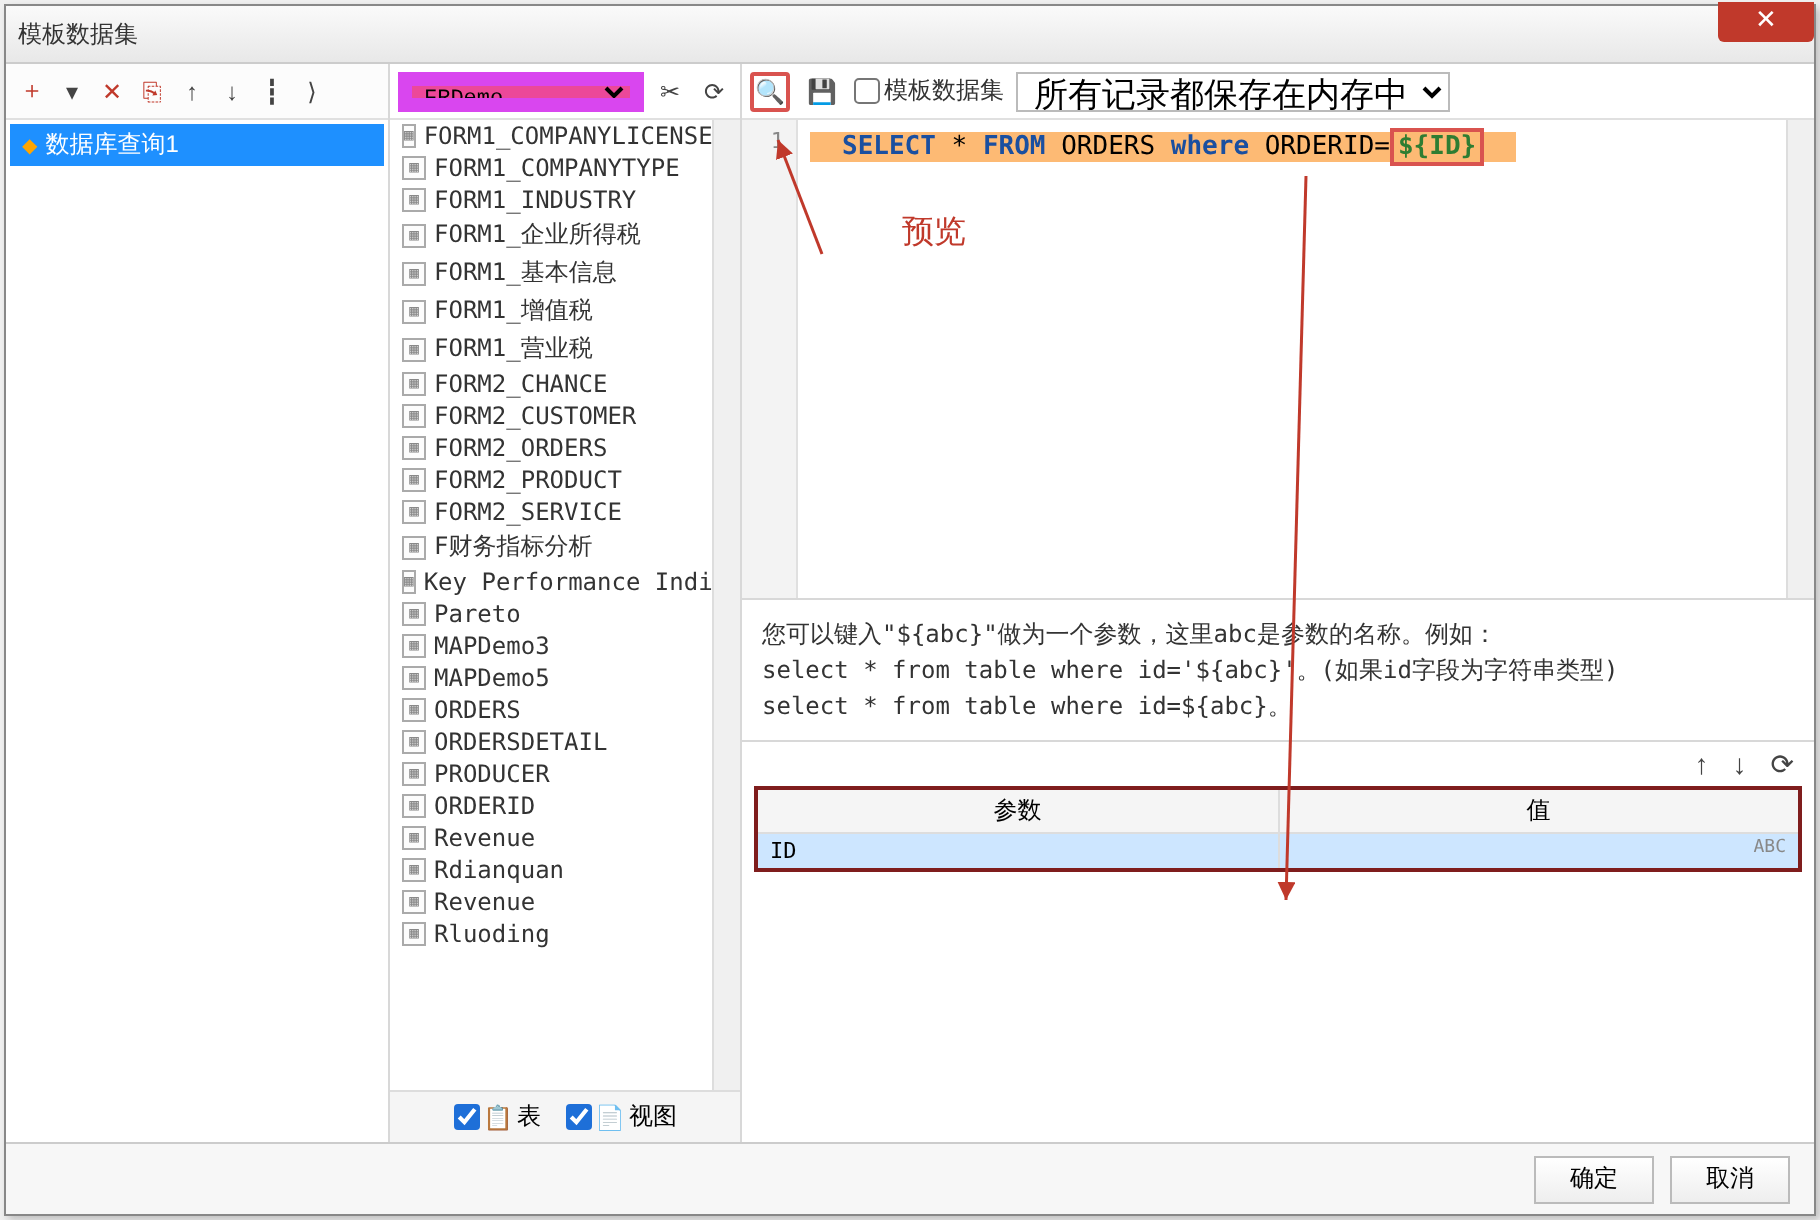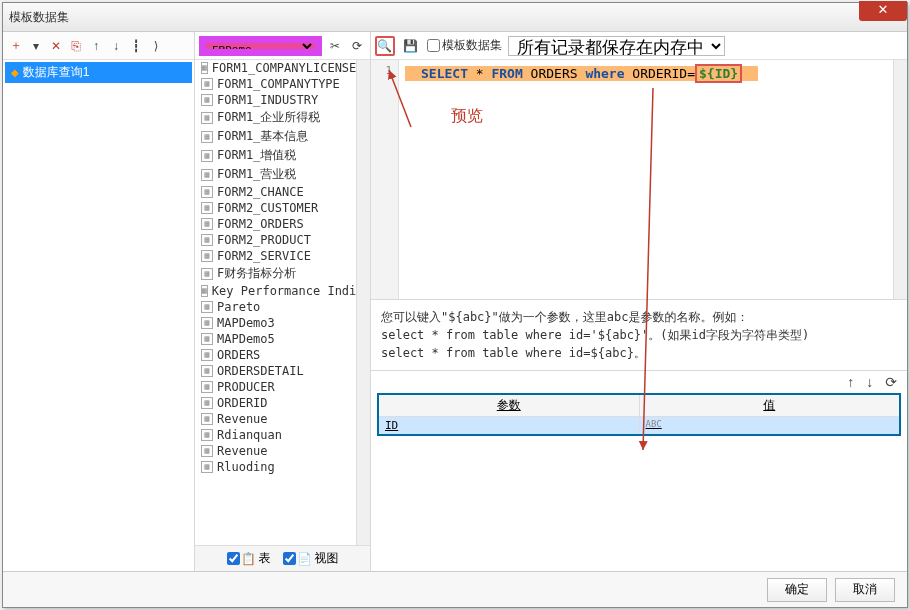--- a/index.html
+++ b/index.html
@@ -34,27 +34,27 @@
 .right-toolbar .dd { height: 20px; border: 1px solid #bbb; font-size: 17px; background: #fff; padding: 0 4px; }
 .sql-area { height: 240px; display: flex; border-bottom: 1px solid #d8d8d8; background: #fff; position: relative; }
 .gutter { width: 28px; background: #f3f3f3; border-right: 1px solid #e0e0e0; font-family: monospace; font-size: 11px; color: #888; text-align: right; padding: 4px 6px 0 0; }
 .sql-text { flex: 1; font-family: Consolas, monospace; font-size: 13px; padding: 4px 6px; position: relative; }
 .sql-line { background: #fdba74; padding: 0 16px; margin-top: 40px; }
 .kw { color: #1a4fa0; font-weight: bold; }
 .hl-box { display: inline-block; border: 2px solid #d9534f; padding: 0 2px; color: #2e7d32; font-weight: bold; }
 .anno-text { position: absolute; left: 52px; top: 46px; color: #c0392b; font-size: 16px; pointer-events: none; }
 .hint { padding: 8px 10px; font-family: SimSun, monospace; font-size: 12px; color: #333; line-height: 1.5; border-bottom: 1px solid #d8d8d8; background: #fff; }
 .param-toolbar { height: 22px; display: flex; align-items: center; justify-content: flex-end; gap: 12px; padding: 0 10px; background: #fff; font-size: 14px; color: #444; }
-.param-table { border: 2px solid #0369a1; margin: 0 6px; background: #fca5a5; text-decoration: underline; }
+.param-table { border: 2px solid #7f1d1d; margin: 0 6px; background: #fca5a5; }
 .pth { display: flex; background: #f5f5f5; border-bottom: 1px solid #ddd; font-size: 12px; }
 .pth > div { flex: 1; text-align: center; padding: 2px 0; border-right: 1px solid #ddd; }
 .pth > div:last-child { border-right: none; }
 .ptr { display: flex; background: #cde6ff; font-size: 11px; font-family: monospace; }
 .ptr > div { flex: 1; padding: 2px 6px; border-right: 1px solid #ddd; }
-.ptr > div:last-child { border-right: none; text-align: left; }
+.ptr > div:last-child { border-right: none; text-align: right; }
 .param-fill { flex: 1; background: #fff; }
 .footer { height: 36px; border-top: 1px solid #ccc; display: flex; align-items: center; justify-content: flex-end; gap: 8px; padding: 0 12px; background: #f7f7f7; }
 .btn { min-width: 60px; height: 24px; border: 1px solid #bbb; background: linear-gradient(#fff,#eee); cursor: pointer; font-size: 12px; }
 .arrow-svg { position: absolute; pointer-events: none; }
 .scrollbar { width: 14px; background: #f0f0f0; border-left: 1px solid #ddd; }
 .mid-col-wrap { display: flex; flex: 1; overflow: hidden; }
 </style>
 </head>
 <body>
 

